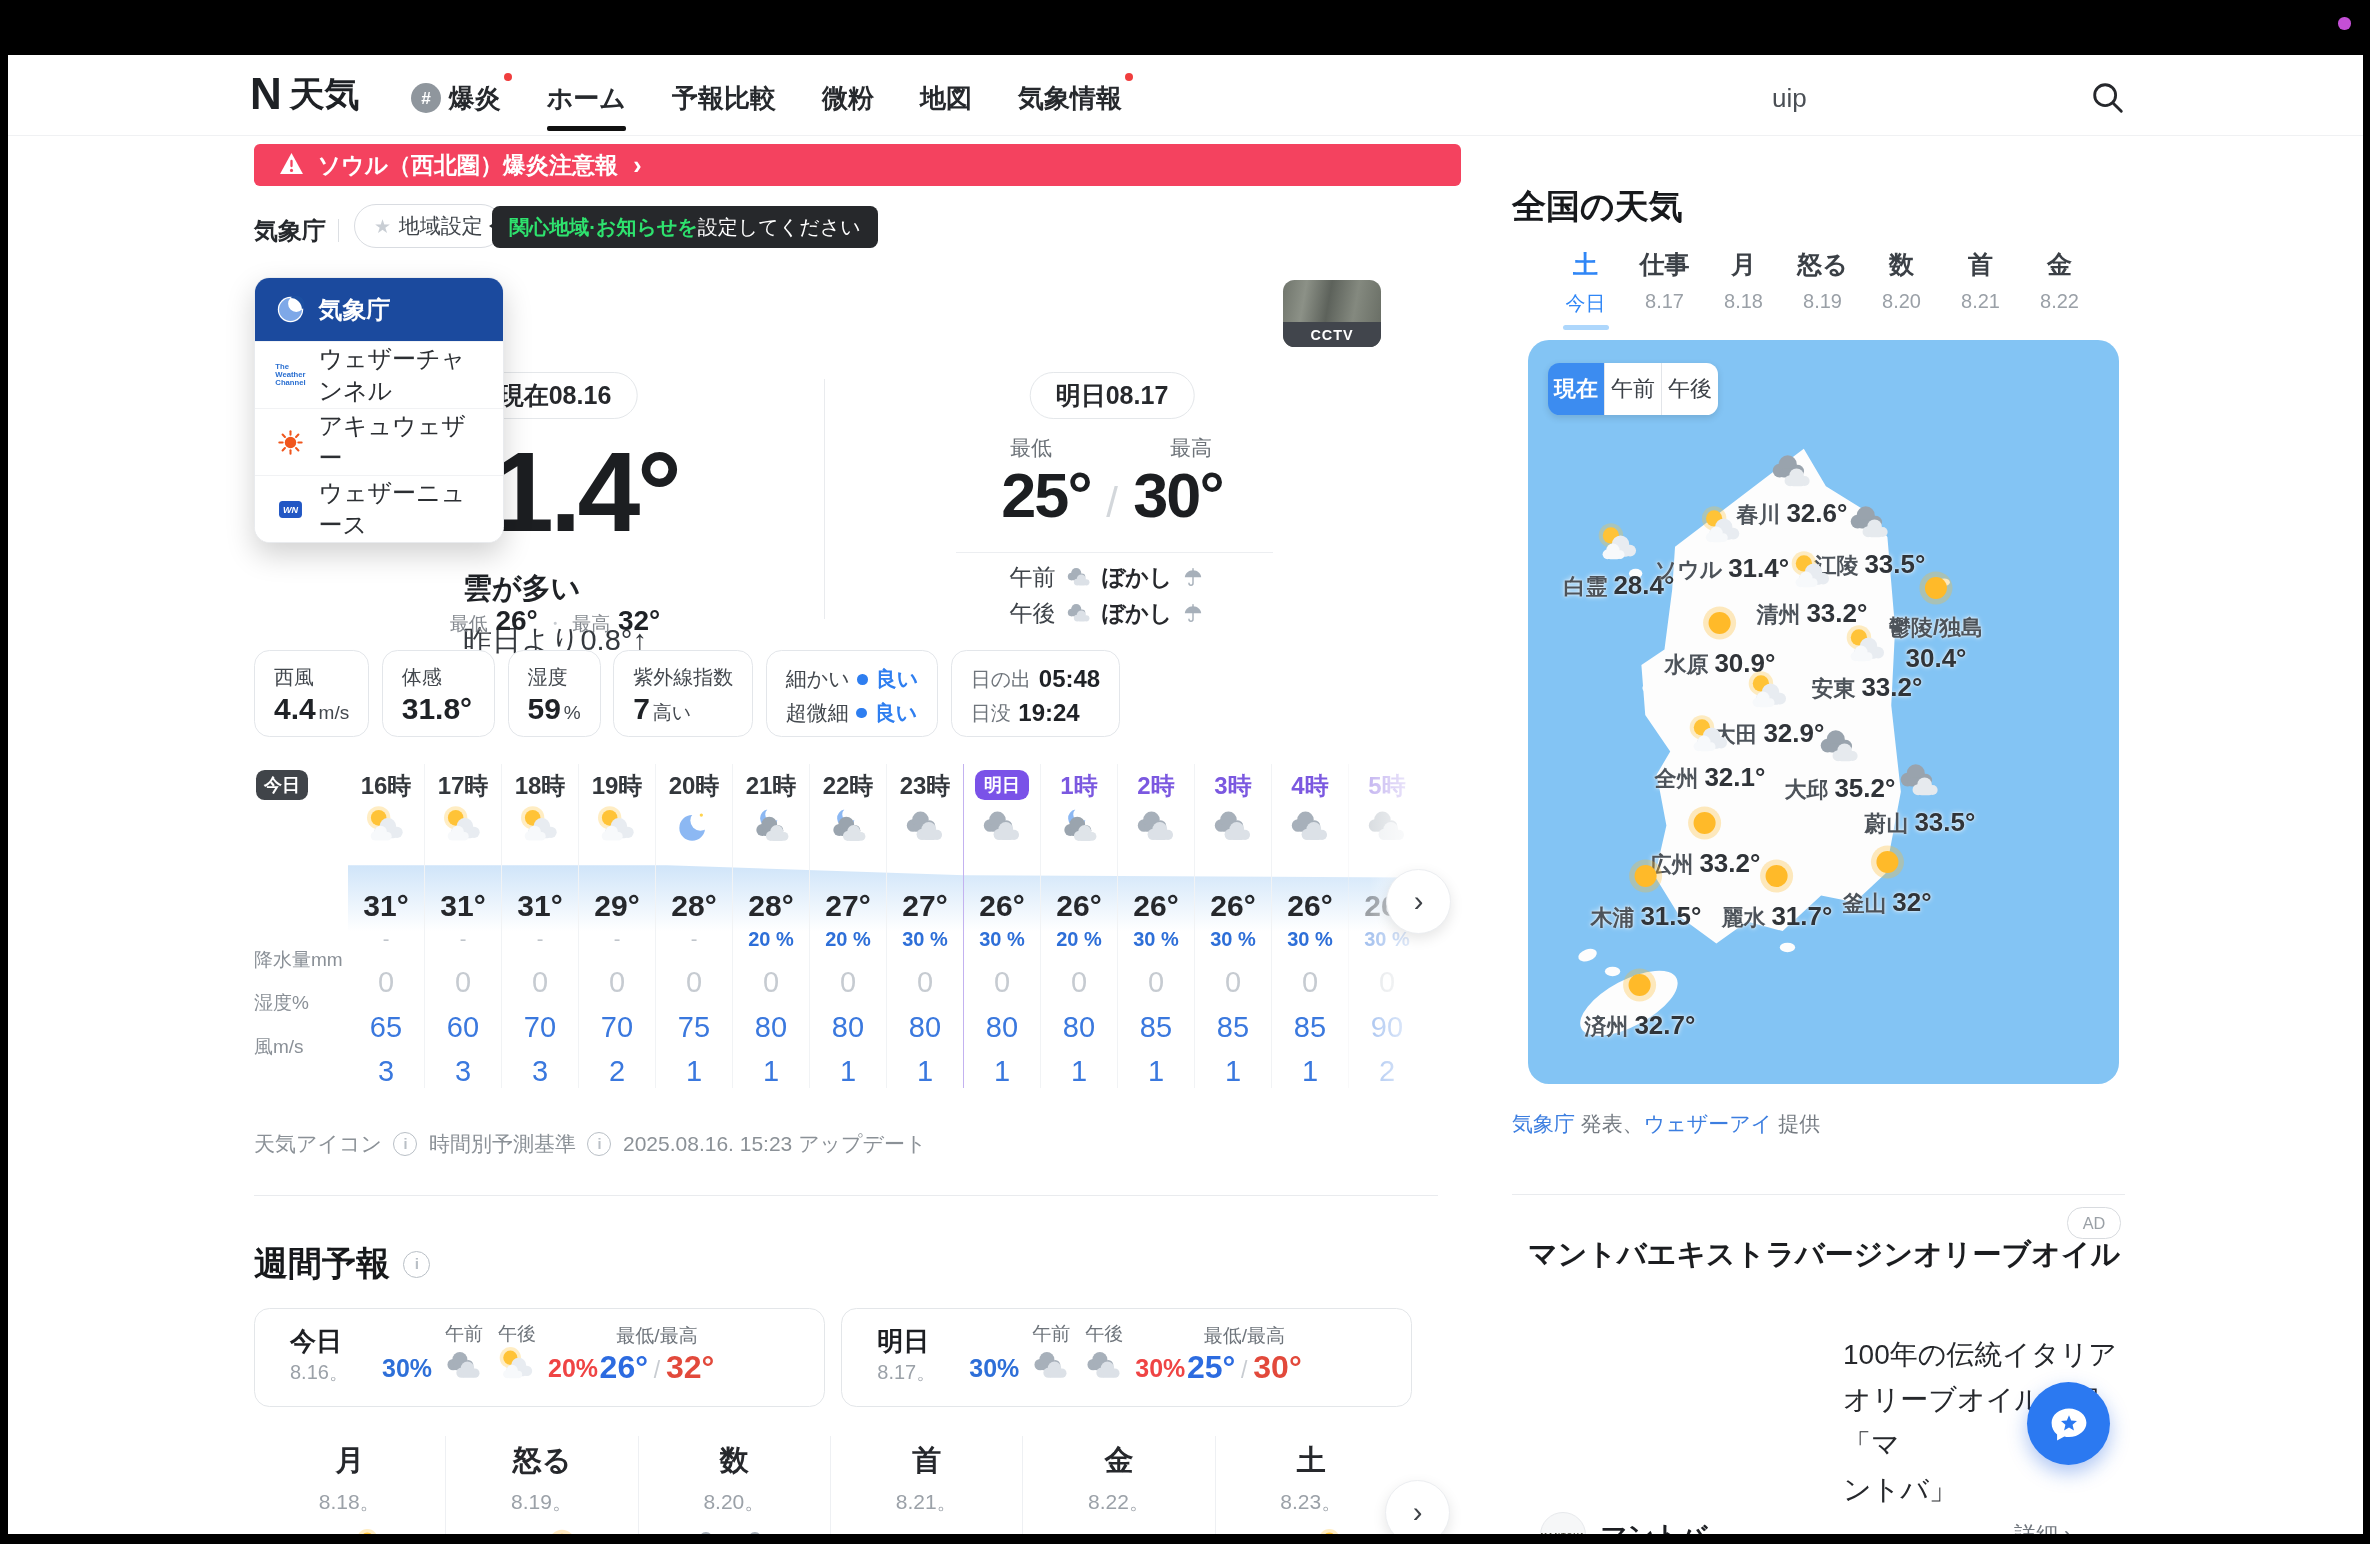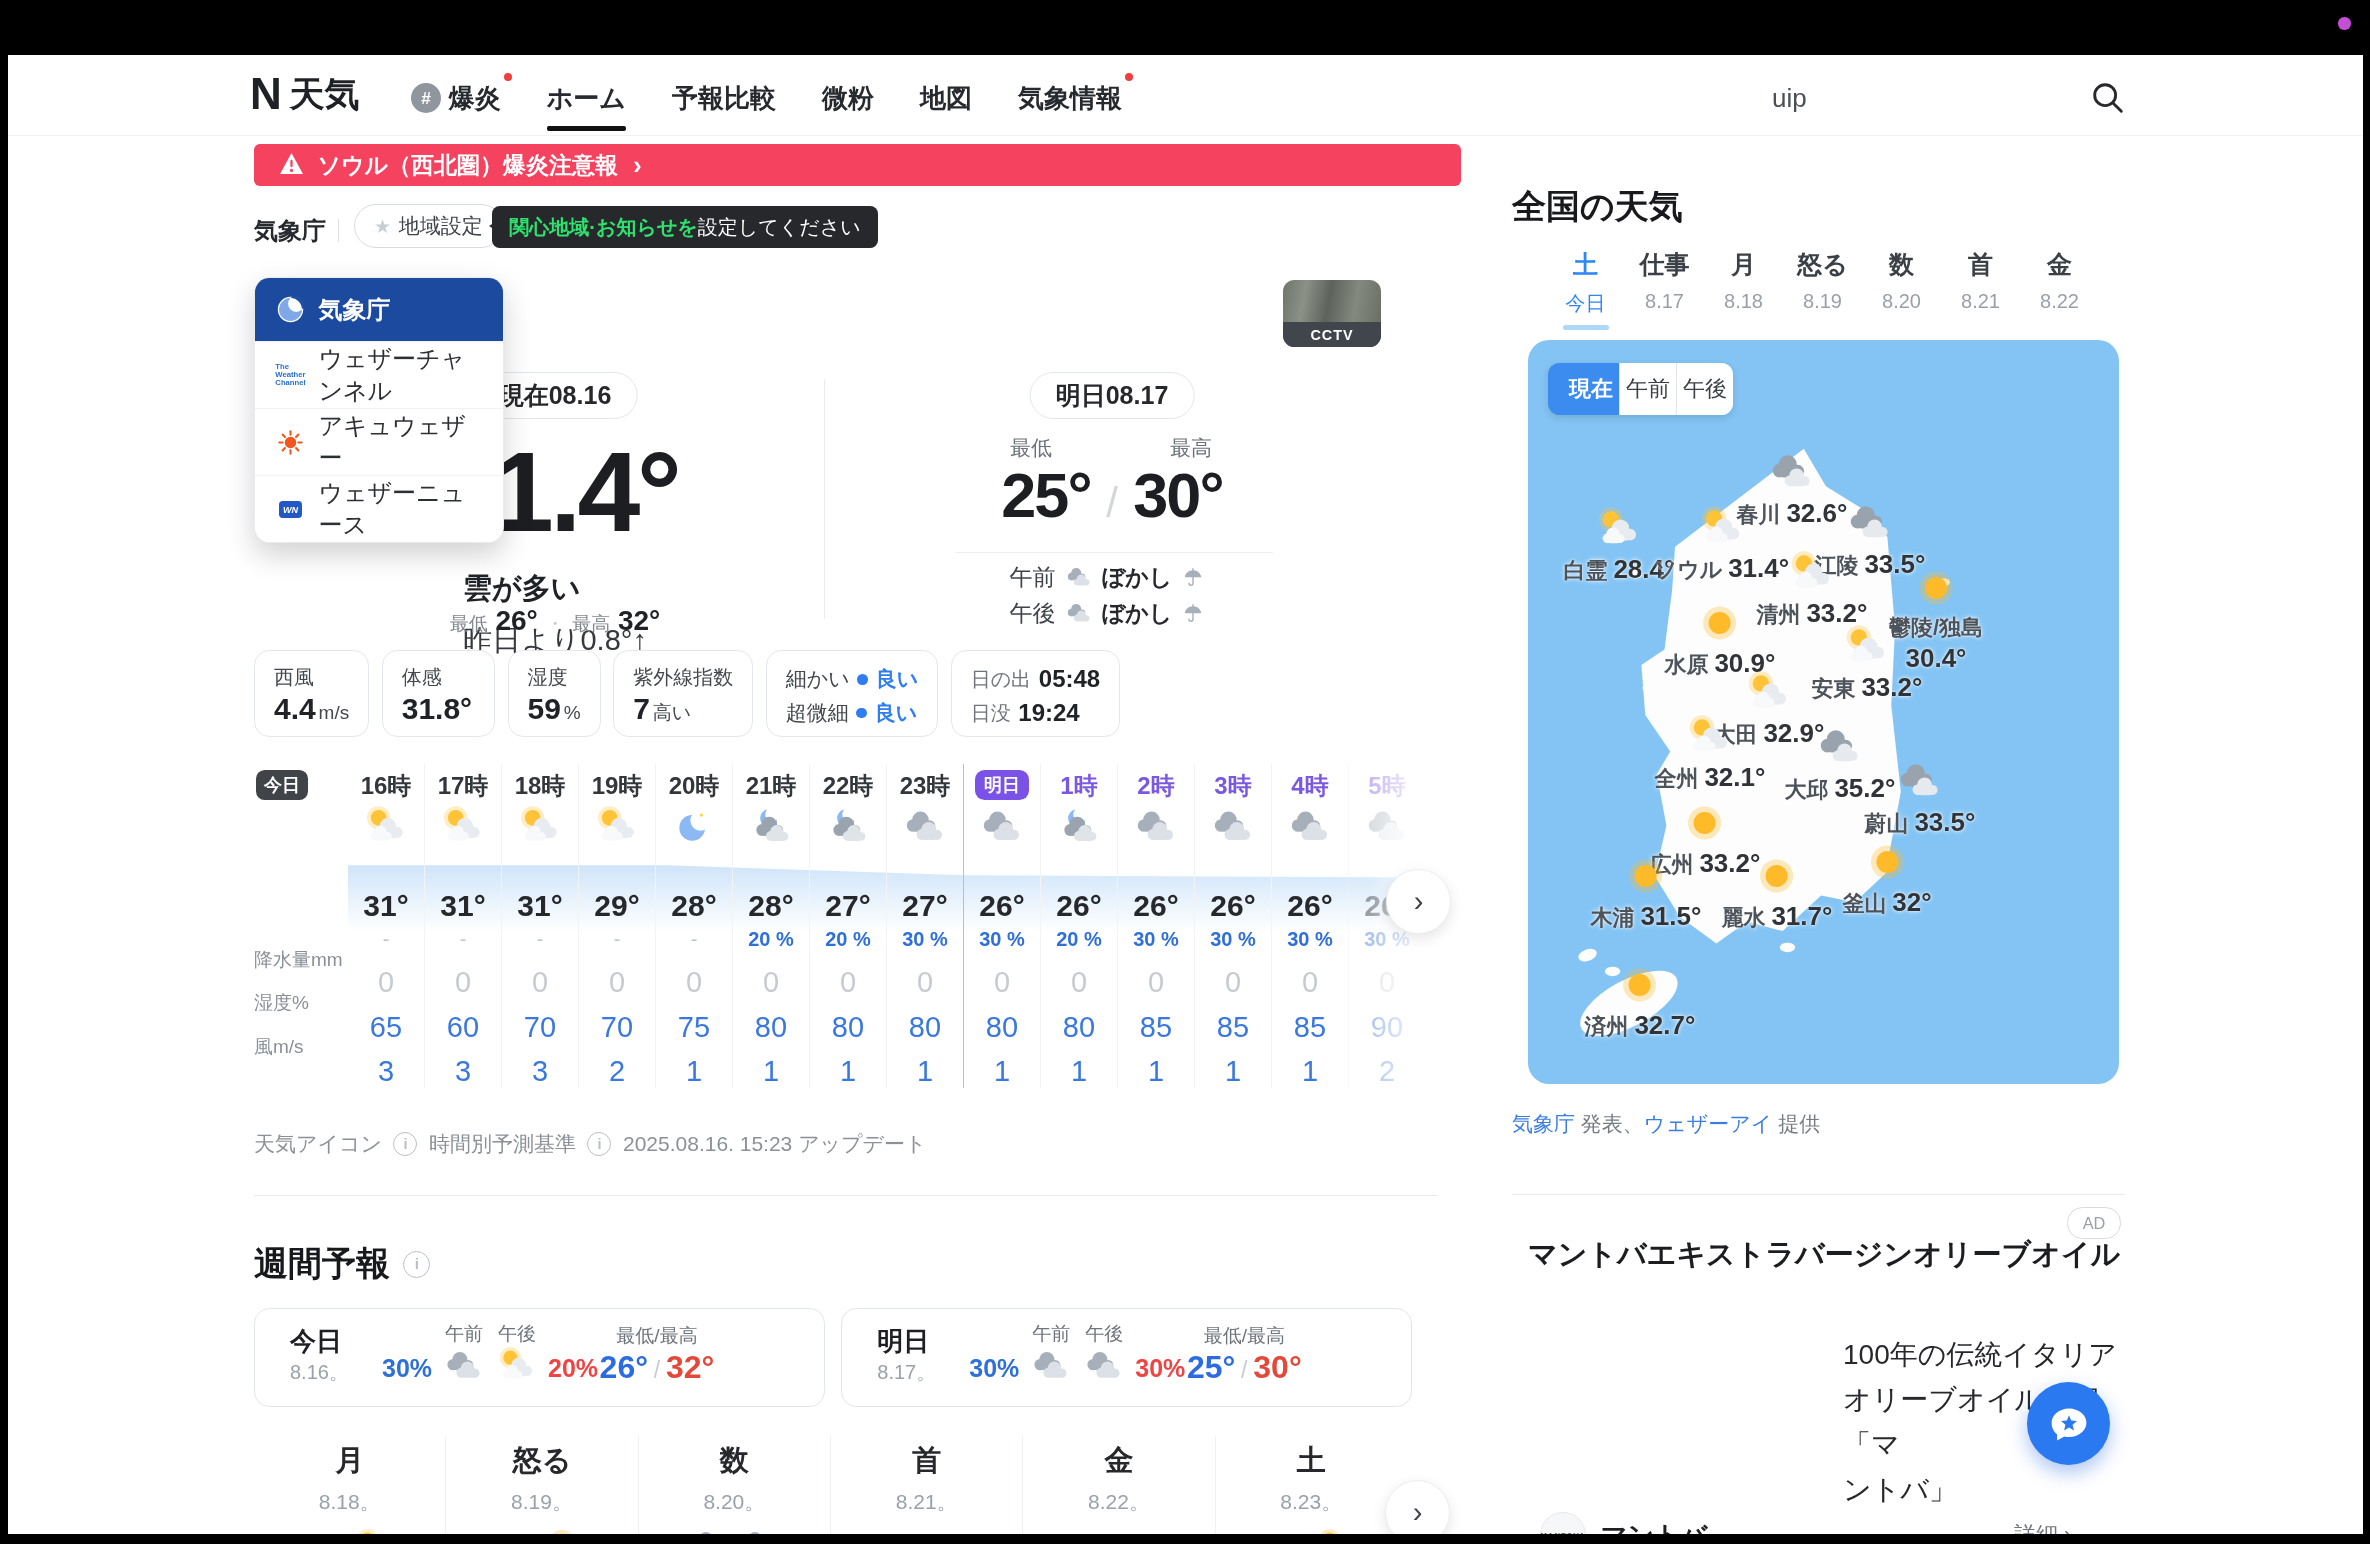--- a/index.html
+++ b/index.html
@@ -1176,28 +1176,28 @@
         <ellipse cx="105" cy="690" rx="56" ry="24" transform="rotate(-28 105 690)"></ellipse>
         <ellipse cx="112" cy="243" rx="7" ry="5"></ellipse>
         <ellipse cx="433" cy="252" rx="6" ry="4"></ellipse>
         <ellipse cx="62" cy="640" rx="10" ry="6" transform="rotate(-20 62 640)"></ellipse>
         <ellipse cx="88" cy="657" rx="8" ry="5"></ellipse>
         <ellipse cx="128" cy="362" rx="9" ry="6"></ellipse>
         <ellipse cx="270" ,="" cy="632" rx="8" ry="5"></ellipse>
       </g>
     </svg>
     <div class="seg">
-      <div class="s active" style="background: rgb(60, 140, 240); padding-left: 15px;">現在</div>
+      <div class="s active" style="background: rgb(60, 140, 240);">現在</div>
 
       <div class="s">午前</div>
 
       <div class="s">午後</div>
     </div>
     <div id="map-cities">
-      <div class="map-city" style="left: 91px; top: 166px;">
+      <div class="map-city" style="left: 91px; top: 182px;">
         <div class="mc-icon"><svg xmlns="http://www.w3.org/2000/svg" width="46" height="46" viewBox="0 0 48 48">
               <circle cx="16" cy="14" r="12.75" fill="#ffc337" opacity="0.30"></circle>
               <circle cx="16" cy="14" r="8.5" fill="#ffc337"></circle>
               <g fill="#e8ecf1">
                 <circle cx="17.975" cy="29.375" r="6.84"></circle>
                 <circle cx="26.05" cy="23.2" r="9.025"></circle>
                 <circle cx="36.025" cy="29.85" r="6.175"></circle>
                 <rect x="17.975" y="27.475" width="18.05" height="8.74" rx="4.275"></rect>
               </g>
               <g fill="#f7f9fb">

